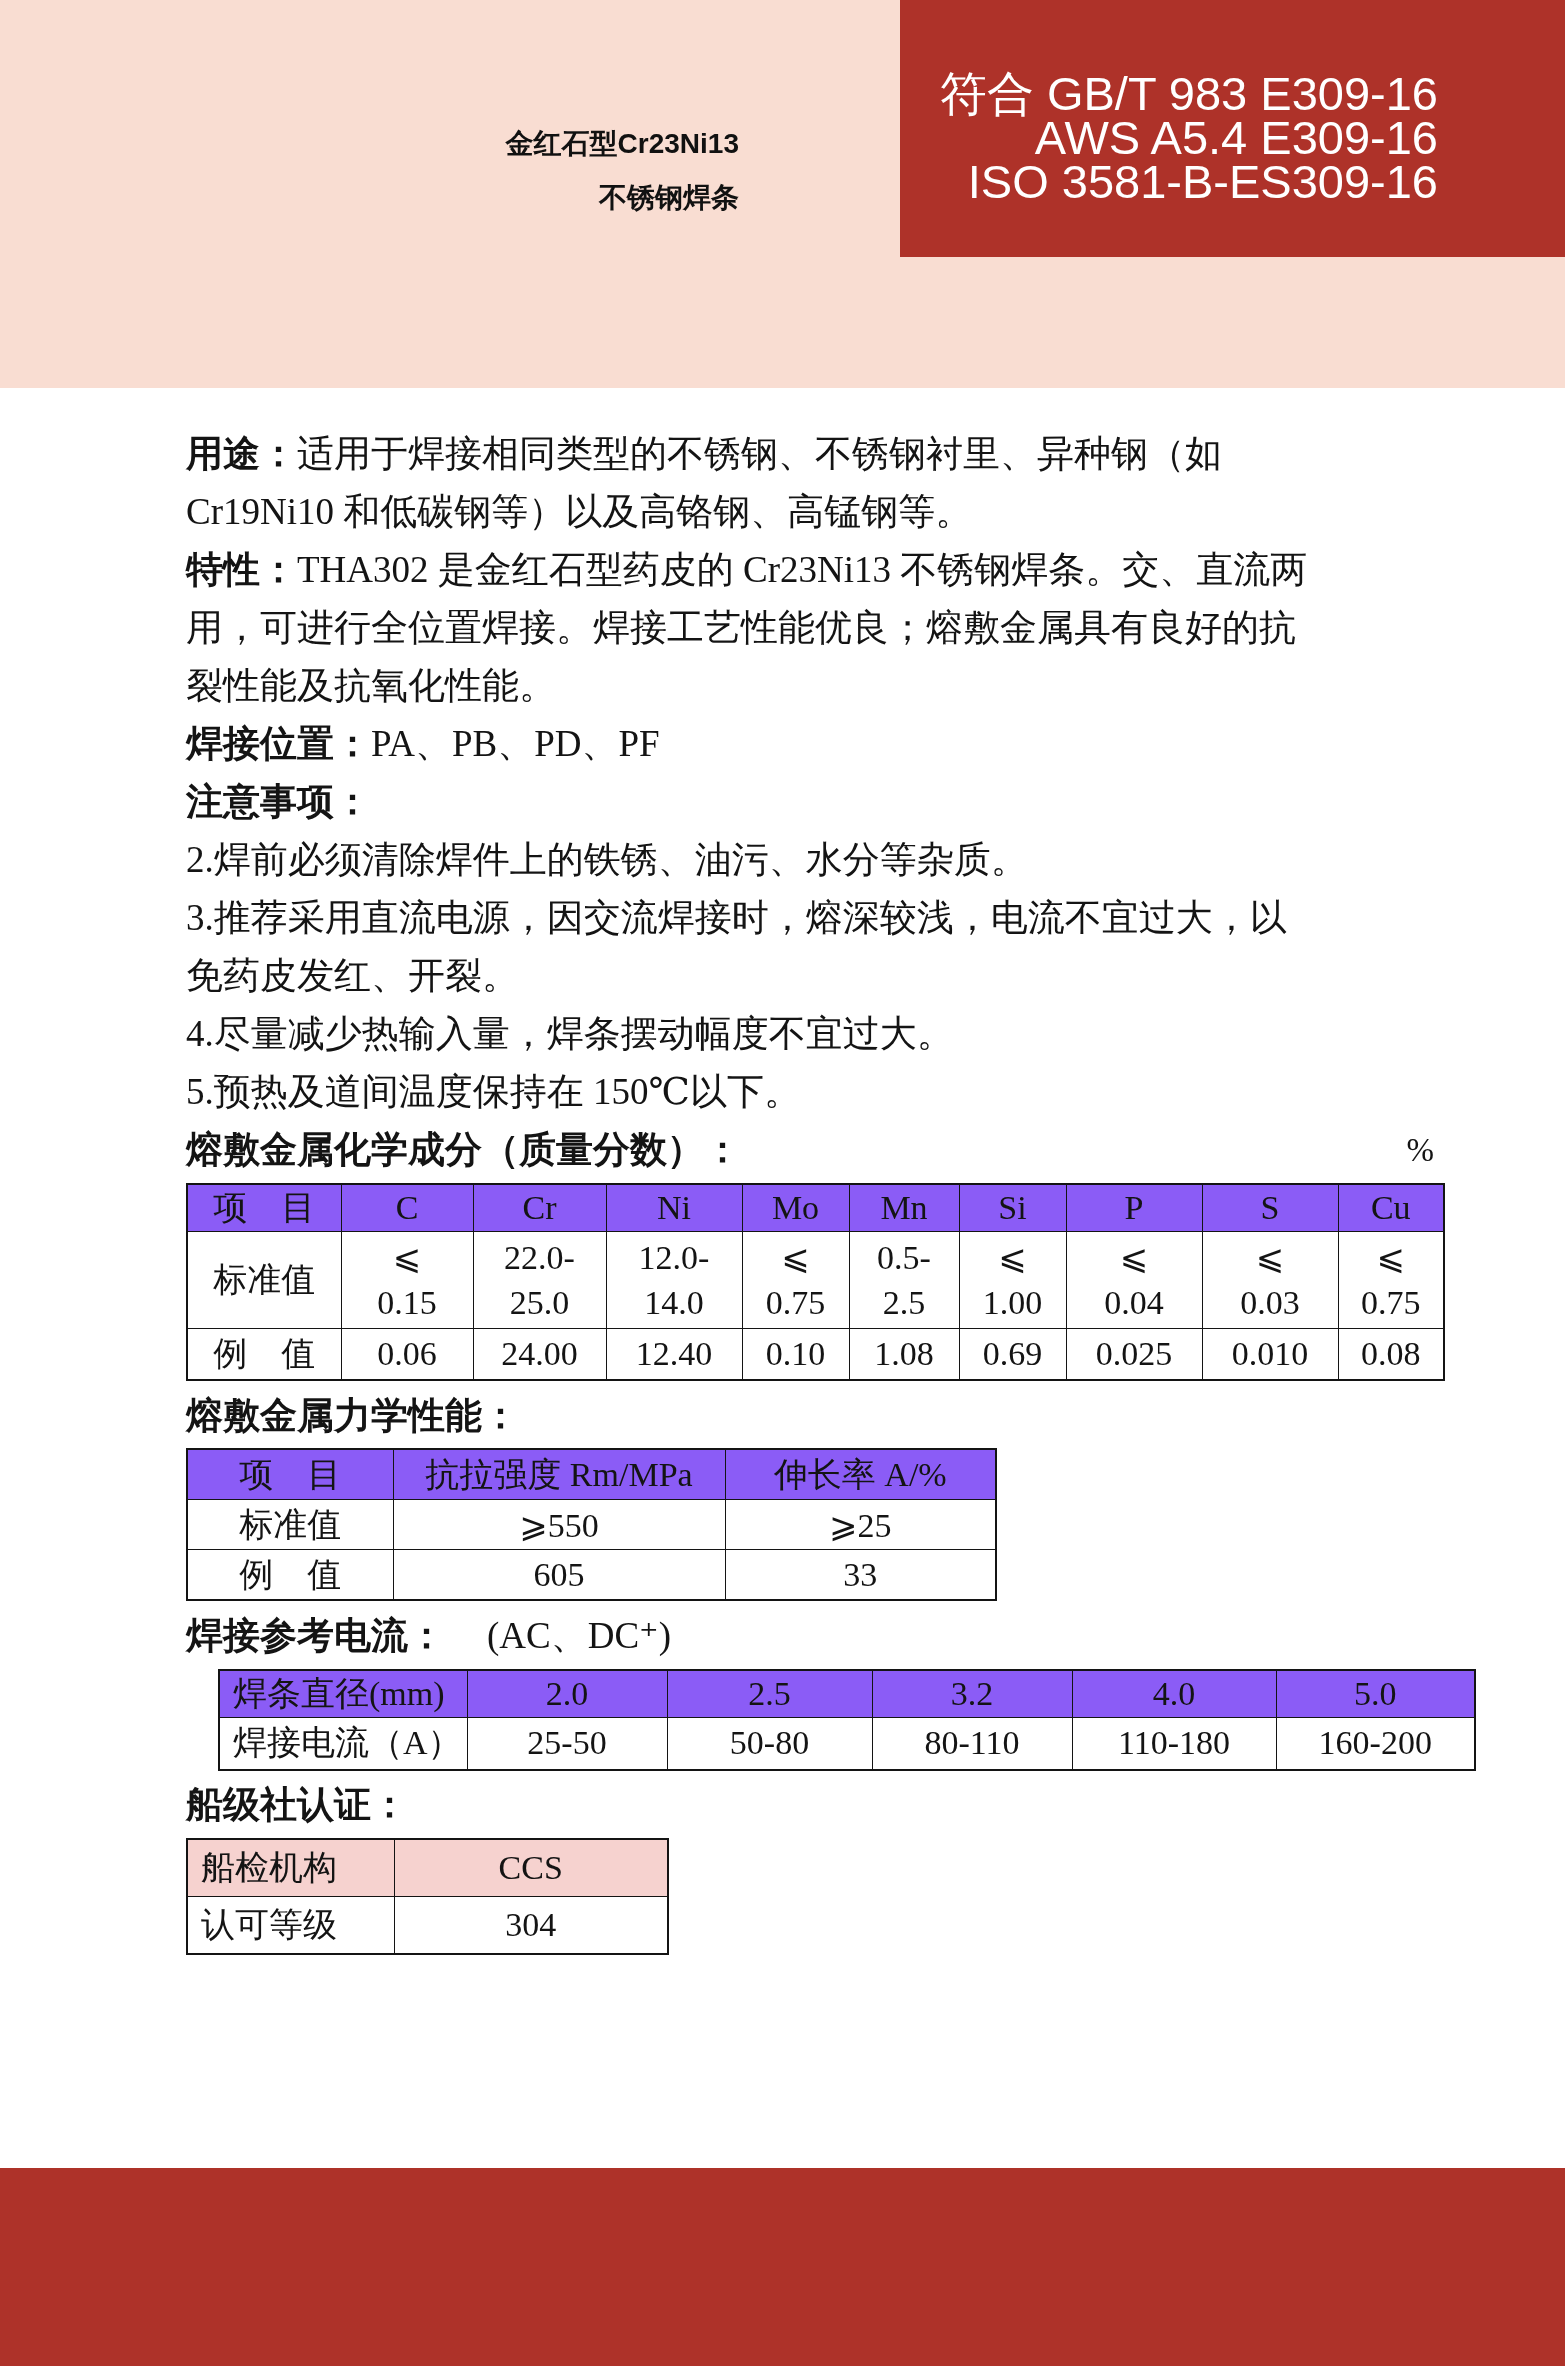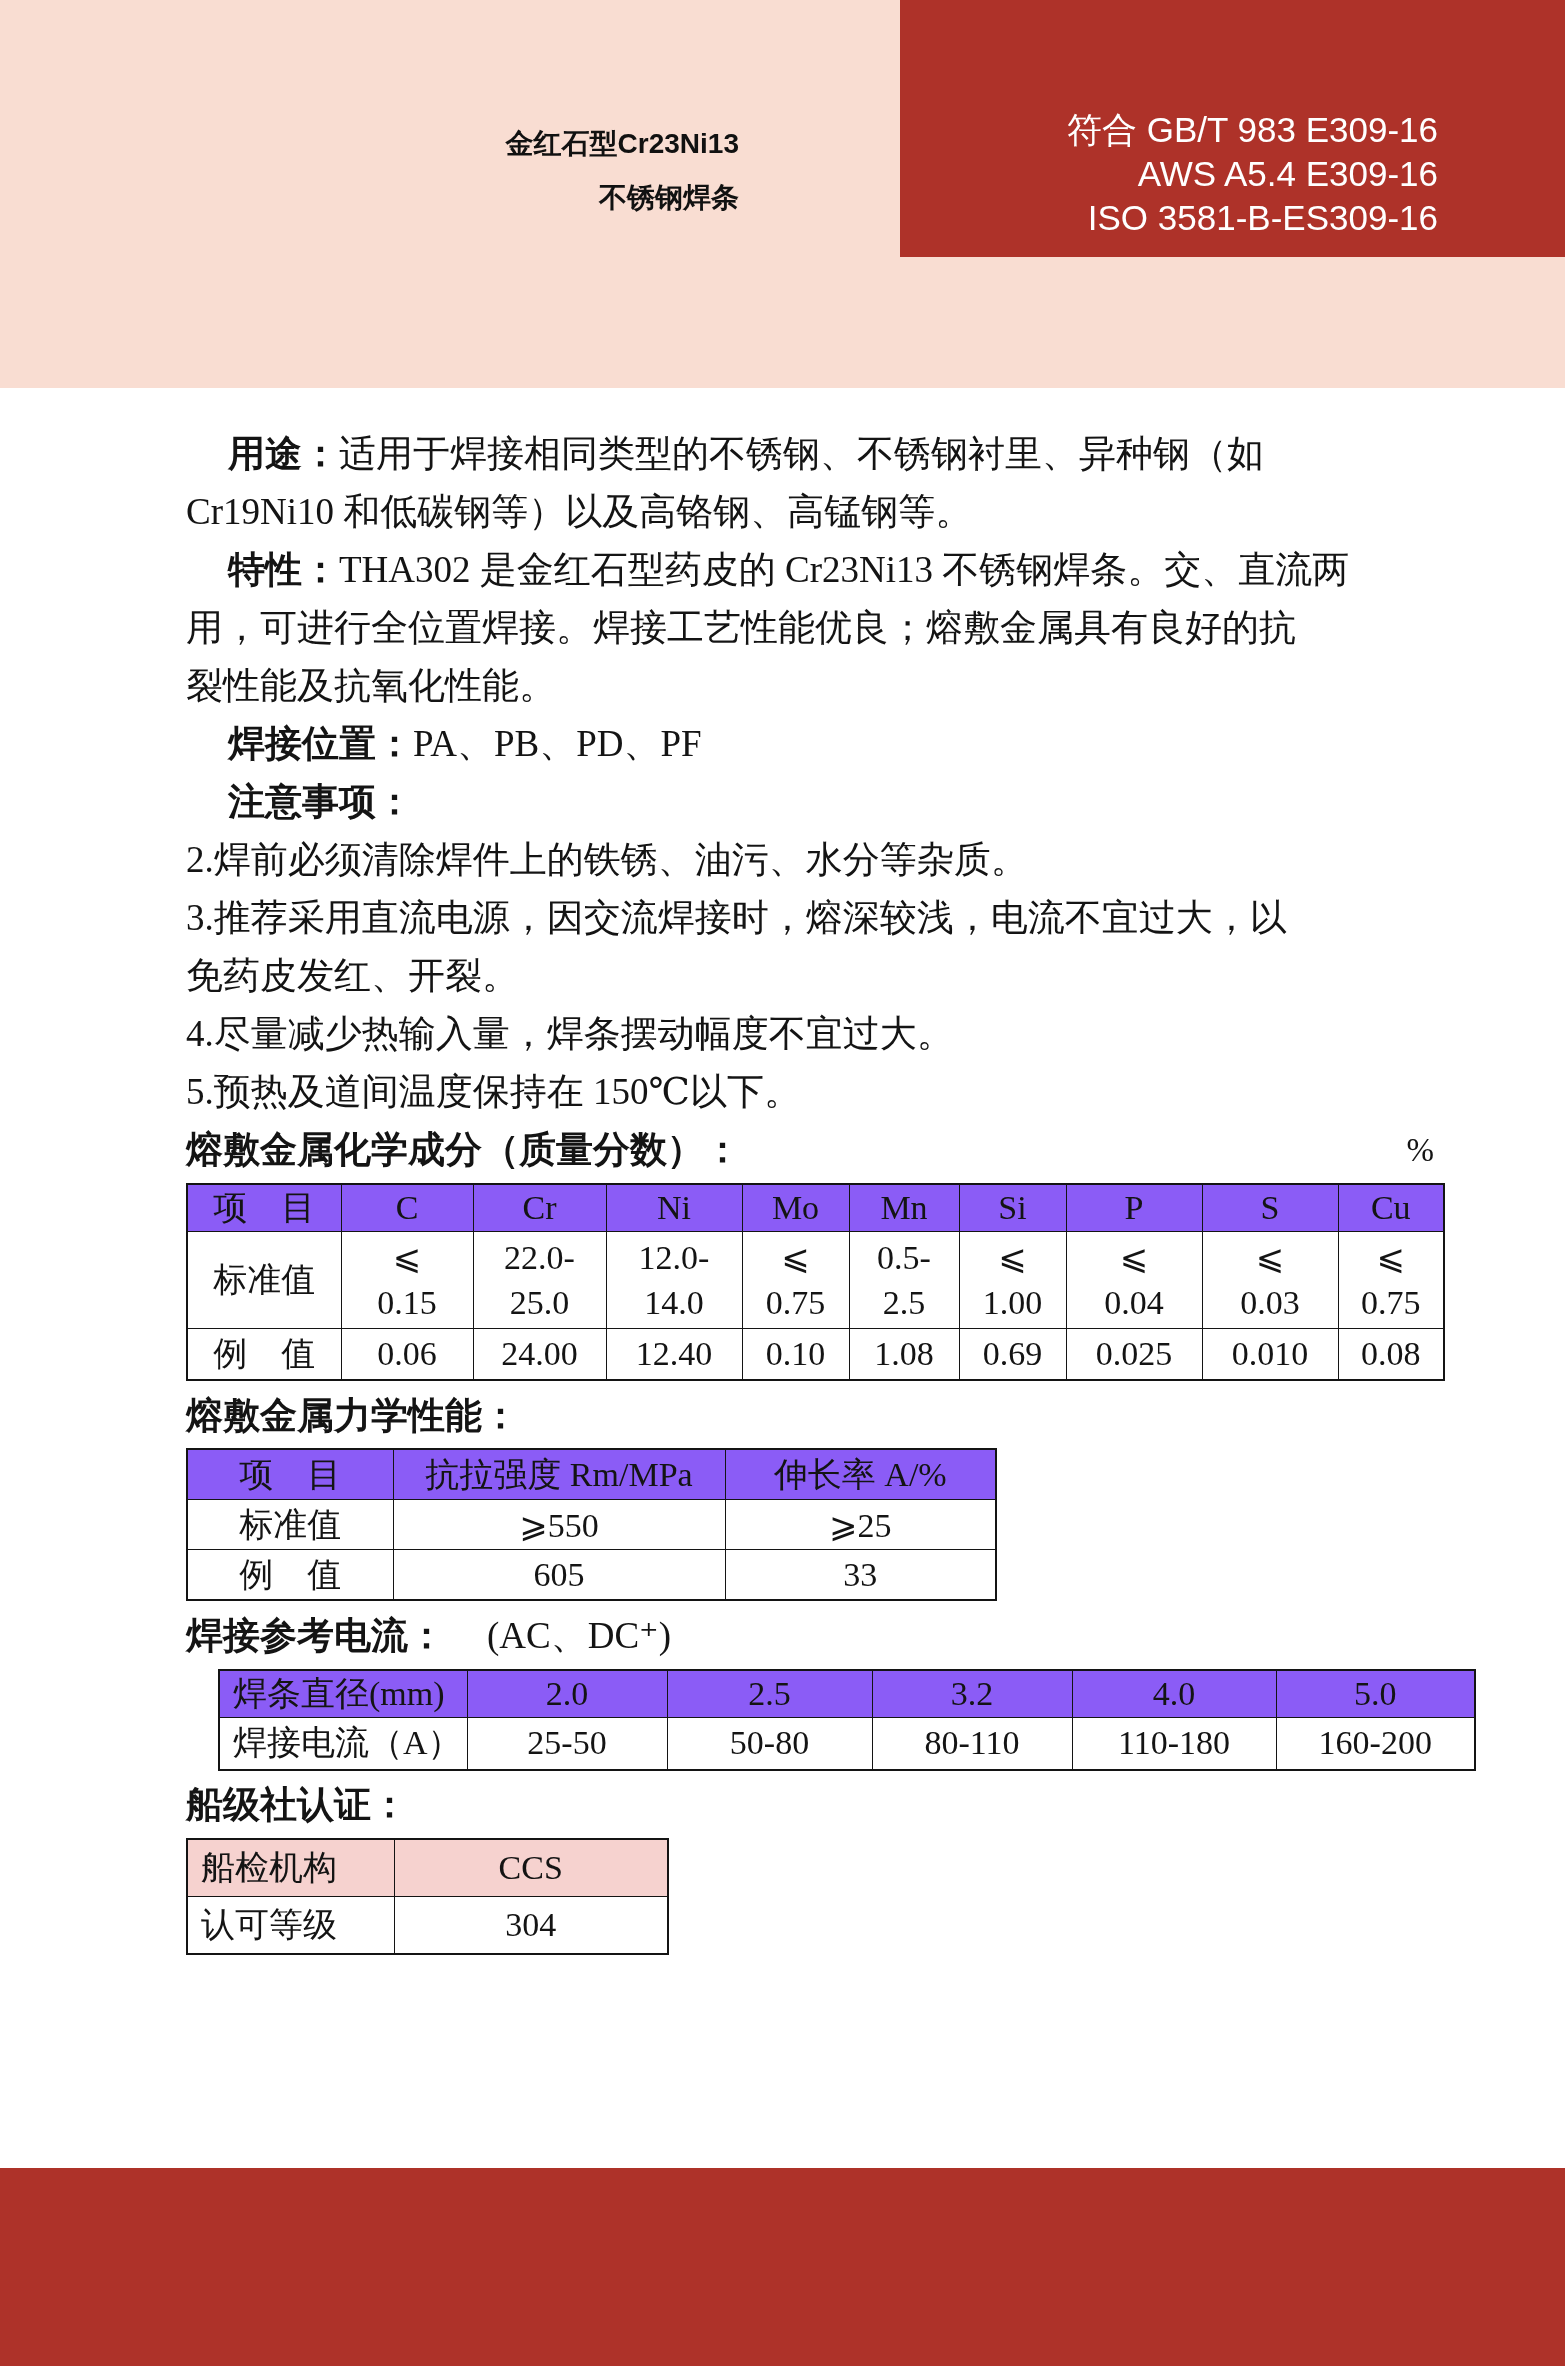--- a/index.html
+++ b/index.html
@@ -19,42 +19,41 @@
   .product-title{
     position:absolute;left:145px;top:117px;width:594px;
     text-align:right;
     font-family:"Liberation Sans","DejaVu Sans",sans-serif;
     font-weight:bold;font-size:28px;line-height:54px;color:#111;
   }
   .cert-box{
     position:absolute;left:900px;top:0;width:666px;height:257px;
     background:#ae3229;
     box-sizing:border-box;
-    padding:108px 128px 0 0;
+    padding:72px 128px 0 0;
     text-align:right;
     font-family:"Liberation Sans","DejaVu Sans",sans-serif;
-    font-size:35px;line-height:44px;color:#ffffff;
+    font-size:47px;line-height:44px;color:#ffffff;
   }
   
   .footer-band{
     position:absolute;left:0;bottom:0;width:1566px;height:198px;
     background:#ae3229;
   }
   
   .content{
     position:absolute;left:186px;top:425px;width:1248px;
   }
   .body-line{
     white-space:nowrap;
     font-size:37px;line-height:58px;height:58px;
   }
   .bold-label{
     font-family:"Liberation Sans","DejaVu Sans",sans-serif;
     font-weight:bold;
-    margin-left:42px;
   }
   .section-title{
     font-family:"Liberation Sans","DejaVu Sans",sans-serif;
     font-weight:bold;
     font-size:37px;line-height:58px;
     white-space:nowrap;
   }
   .section-title .regular{
     font-family:"Liberation Serif","DejaVu Serif",serif;
     font-weight:normal;

